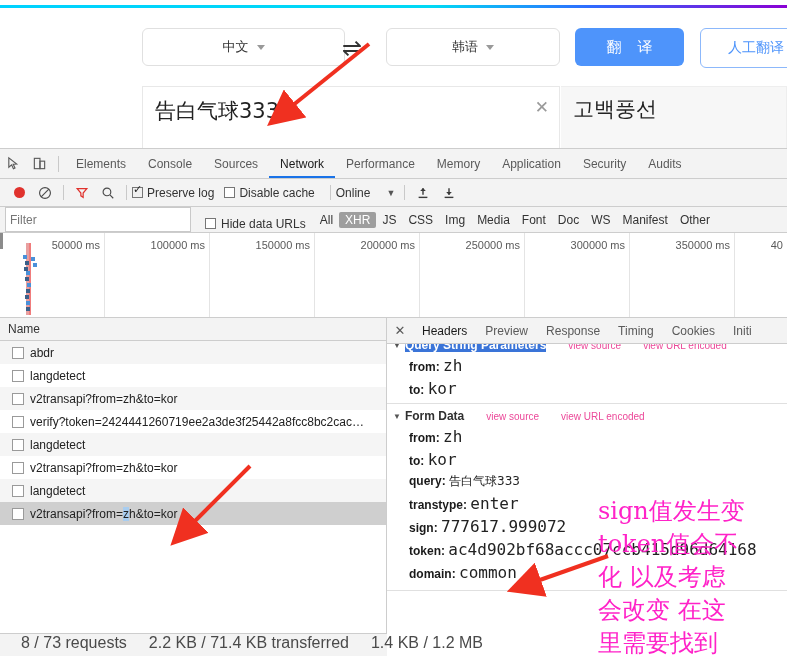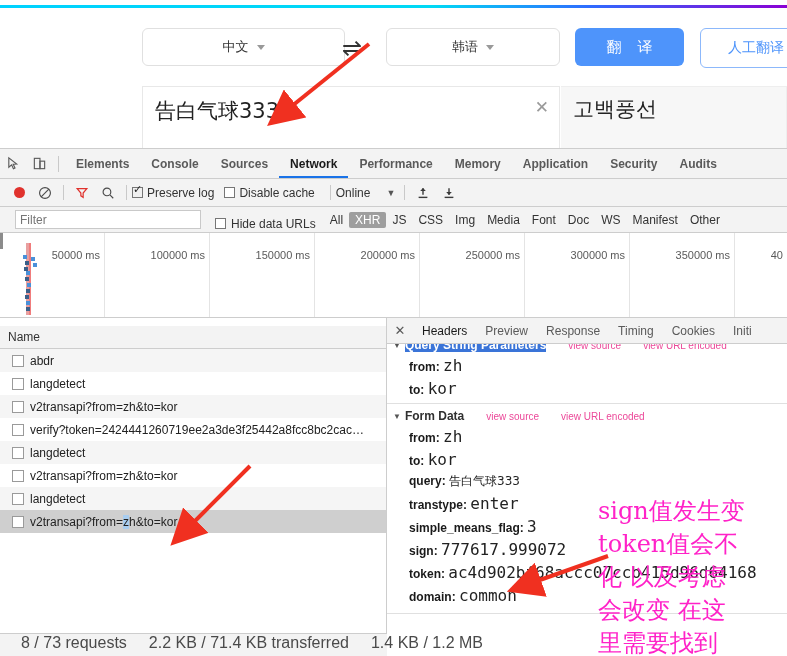--- a/index.html
+++ b/index.html
@@ -69,21 +69,21 @@
   }
 
   
   .devtools{
     position:absolute;left:0;top:148px;width:787px;height:508px;
     background:#fff;border-top:1px solid #cdcdcd;
     font-family:"Liberation Sans","DejaVu Sans",sans-serif;
   }
   .dt-tabbar{
     position:relative;height:29px;background:#f3f3f3;border-bottom:1px solid #cdcdcd;
-    display:flex;align-items:stretch;font-weight:bold;
+    display:flex;align-items:stretch;
   }
   .dt-ico{
     width:26px;display:flex;align-items:center;justify-content:center;cursor:pointer;color:#5a5a5a;
   }
   .dt-sep{width:1px;height:16px;background:#c9c9c9;align-self:center;margin:0 6px;}
   .dt-tab{
     padding:0 11px;display:flex;align-items:center;font-size:12px;color:#5a5a5a;cursor:pointer;
     white-space:nowrap;
   }
   .dt-tab.active{color:#1a1a1a;box-shadow:inset 0 -2px 0 #1a73e8;}
@@ -100,54 +100,54 @@
         display:inline-block;position:relative;}
   .cbox.on{background:#f0f0f0;}
   .cbox.on:after{content:"✓";position:absolute;left:0px;top:-5px;font-size:11px;color:#222;}
   .tb-select{font-size:12px;color:#333;display:flex;align-items:center;gap:16px;cursor:pointer;}
 
   .dt-filterbar{
     position:relative;height:25px;background:#f3f3f3;border-bottom:1px solid #cdcdcd;
     display:flex;align-items:center;
   }
   .filter-input{
-    width:186px;height:19px;margin-left:15px;border:1px solid #c9c9c9;background:#fff;
+    width:186px;height:25px;margin-left:5px;border:1px solid #c9c9c9;background:#fff;
     font-size:12px;color:#333;padding:0 4px;box-sizing:border-box;outline:none;
     font-family:"Liberation Sans",sans-serif;
   }
   .fb-check{display:flex;align-items:center;gap:5px;font-size:12px;color:#333;margin-left:14px;cursor:pointer;margin-top:8px;}
   .type-list{display:flex;align-items:center;gap:0;margin-left:8px;}
   .type-chip{font-size:12px;color:#333;padding:1px 6px;border-radius:2px;cursor:pointer;white-space:nowrap;}
   .type-chip.sel{background:#9e9e9e;color:#fff;}
 
   
   .overview{
     position:relative;height:84px;background:#fff;border-bottom:1px solid #cdcdcd;overflow:hidden;
   }
   .ov-ticks{position:absolute;left:0;top:0;width:100%;height:84px;}
   .ov-tick{
     position:absolute;top:0;height:84px;border-right:1px solid #e4e4e4;
     font-size:11px;color:#5a5a5a;text-align:right;padding-right:4px;box-sizing:border-box;
   }
-  .ov-tick span{position:relative;top:16px;}
+  .ov-tick span{position:relative;top:6px;}
   .ov-left-edge{position:absolute;left:0;top:0;width:3px;height:16px;background:#8b8b8b;}
   .ov-band{position:absolute;left:26px;top:10px;width:3px;height:72px;background:#e8a0a0;}
   .ov-band2{position:absolute;left:29px;top:10px;width:2px;height:72px;background:#f07c7c;}
   .ov-blip{position:absolute;background:#4a90d9;width:4px;height:4px;}
   .ov-blip.dk{background:#3a5f8a;}
 
   
   .split{position:relative;height:calc(508px - 29px - 27px - 25px - 85px - 24px);}
   .req-pane{
     position:absolute;left:0;top:0;width:386px;height:100%;
     border-right:1px solid #cdcdcd;background:#fff;overflow:hidden;
   }
   .req-head{
     height:22px;background:#f3f3f3;border-bottom:1px solid #cdcdcd;
-    display:flex;align-items:center;font-size:12px;color:#333;padding-left:8px;margin-top:8px;
+    display:flex;align-items:center;font-size:12px;color:#333;padding-left:8px;
   }
   .req-row{
     height:23px;display:flex;align-items:center;font-size:12px;color:#222;
     padding-left:12px;gap:6px;border-bottom:none;white-space:nowrap;overflow:hidden;cursor:pointer;
   }
   .req-row.alt{background:#f5f5f5;}
   .req-row.selected{background:#cfcfcf;}
   .req-cb{width:12px;height:12px;border:1px solid #9a9a9a;background:#fff;flex:none;box-sizing:border-box;}
   .hl{background:#a8cdf0;}
 
@@ -443,24 +443,20 @@
         </div>
         <div class="kv">
           <b>query:</b>
           <span class="cjk">告白气球333</span>
         </div>
         <div class="kv">
           <b>transtype:</b>
           <span class="val">enter</span>
         </div>
         <div class="kv">
-          <b>simple_means_flag:</b>
-          <span class="val">3</span>
-        </div>
-        <div class="kv">
           <b>sign:</b>
           <span class="val">777617.999072</span>
         </div>
         <div class="kv">
           <b>token:</b>
           <span class="val">ac4d902bf68accc07ccb415d96d64168</span>
         </div>
         <div class="kv">
           <b>domain:</b>
           <span class="val">common</span>

